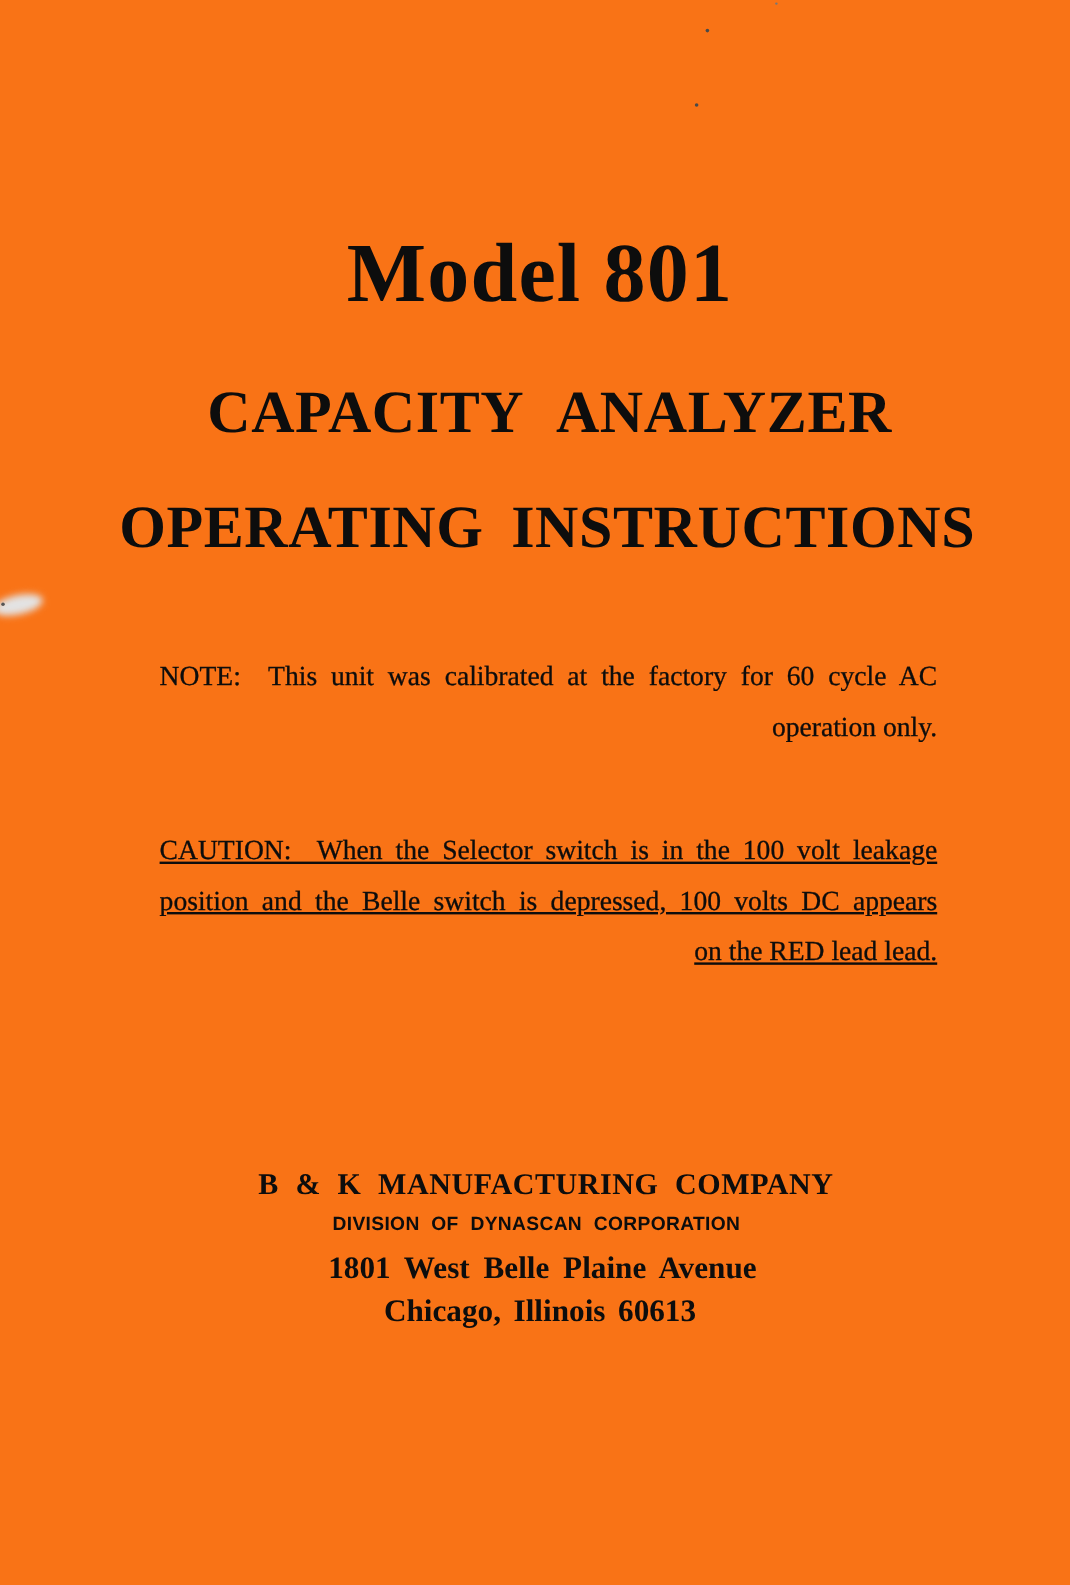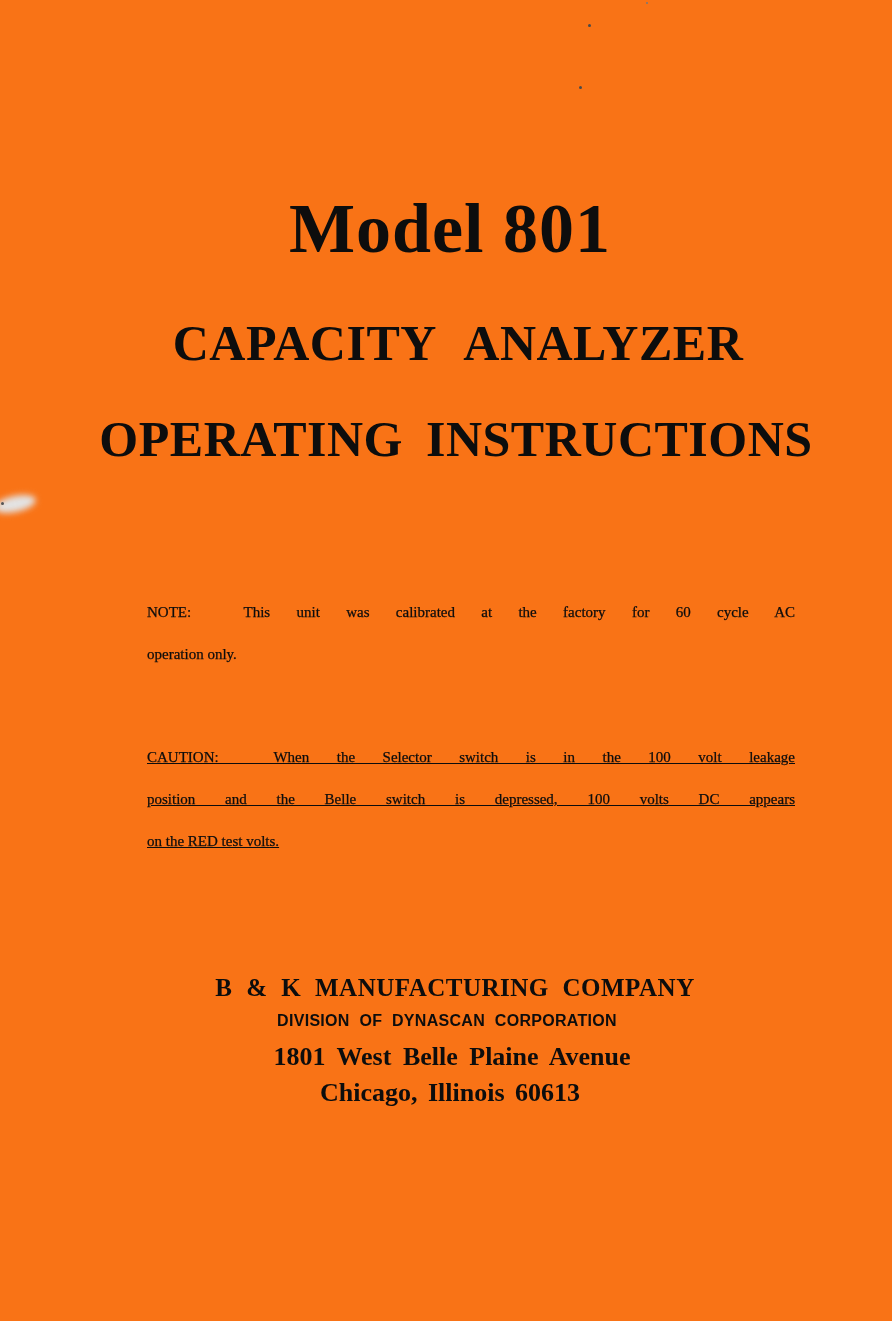--- a/index.html
+++ b/index.html
@@ -38,30 +38,29 @@
     font-weight: bold;
     line-height: 1;
     margin: 0;
   }
   .sub1 { top: 318px; left: 12px; word-spacing: 18px; letter-spacing: 0.5px; }
   .sub2 { top: 414px; left: 10px; word-spacing: 10px; letter-spacing: 0.5px; }
 
   
   .para {
     position: absolute;
-    left: 147px;
+    left: 133px;
     width: 648px;
-    font-size: 15px;
+    font-size: 23px;
     line-height: 42px;
-    margin-top: 48px;
     -webkit-text-stroke: 0.25px #0d0d0d;
   }
   .para-note { top: 543px; }
   .para-caution { top: 688px; text-decoration: underline; }
-  .line { text-align: left; }
+  .line { text-align: right; }
   .line.just {
     text-align: justify;
     text-align-last: justify;
     white-space: nowrap;
   }
 
   
   .footer-line {
     position: absolute;
     width: 892px;
@@ -116,21 +115,21 @@
   <div class="subtitle sub2">OPERATING INSTRUCTIONS</div>
 
   <div class="para para-note">
     <div class="line just">NOTE:&nbsp; This unit was calibrated at the factory for 60 cycle AC</div>
     <div class="line">operation only.</div>
   </div>
 
   <div class="para para-caution">
     <div class="line just">CAUTION:&nbsp; When the Selector switch is in the 100 volt leakage</div>
     <div class="line just">position and the Belle switch is depressed, 100 volts DC appears</div>
-    <div class="line">on the RED test volts.</div>
+    <div class="line">on the RED lead lead.</div>
   </div>
 
   <div class="footer-line company">B &amp; K MANUFACTURING COMPANY</div>
 
   <div class="footer-line division">DIVISION OF DYNASCAN CORPORATION</div>
 
   <div class="footer-line addr1">1801 West Belle Plaine Avenue</div>
 
   <div class="footer-line addr2">Chicago, Illinois 60613</div>
 

